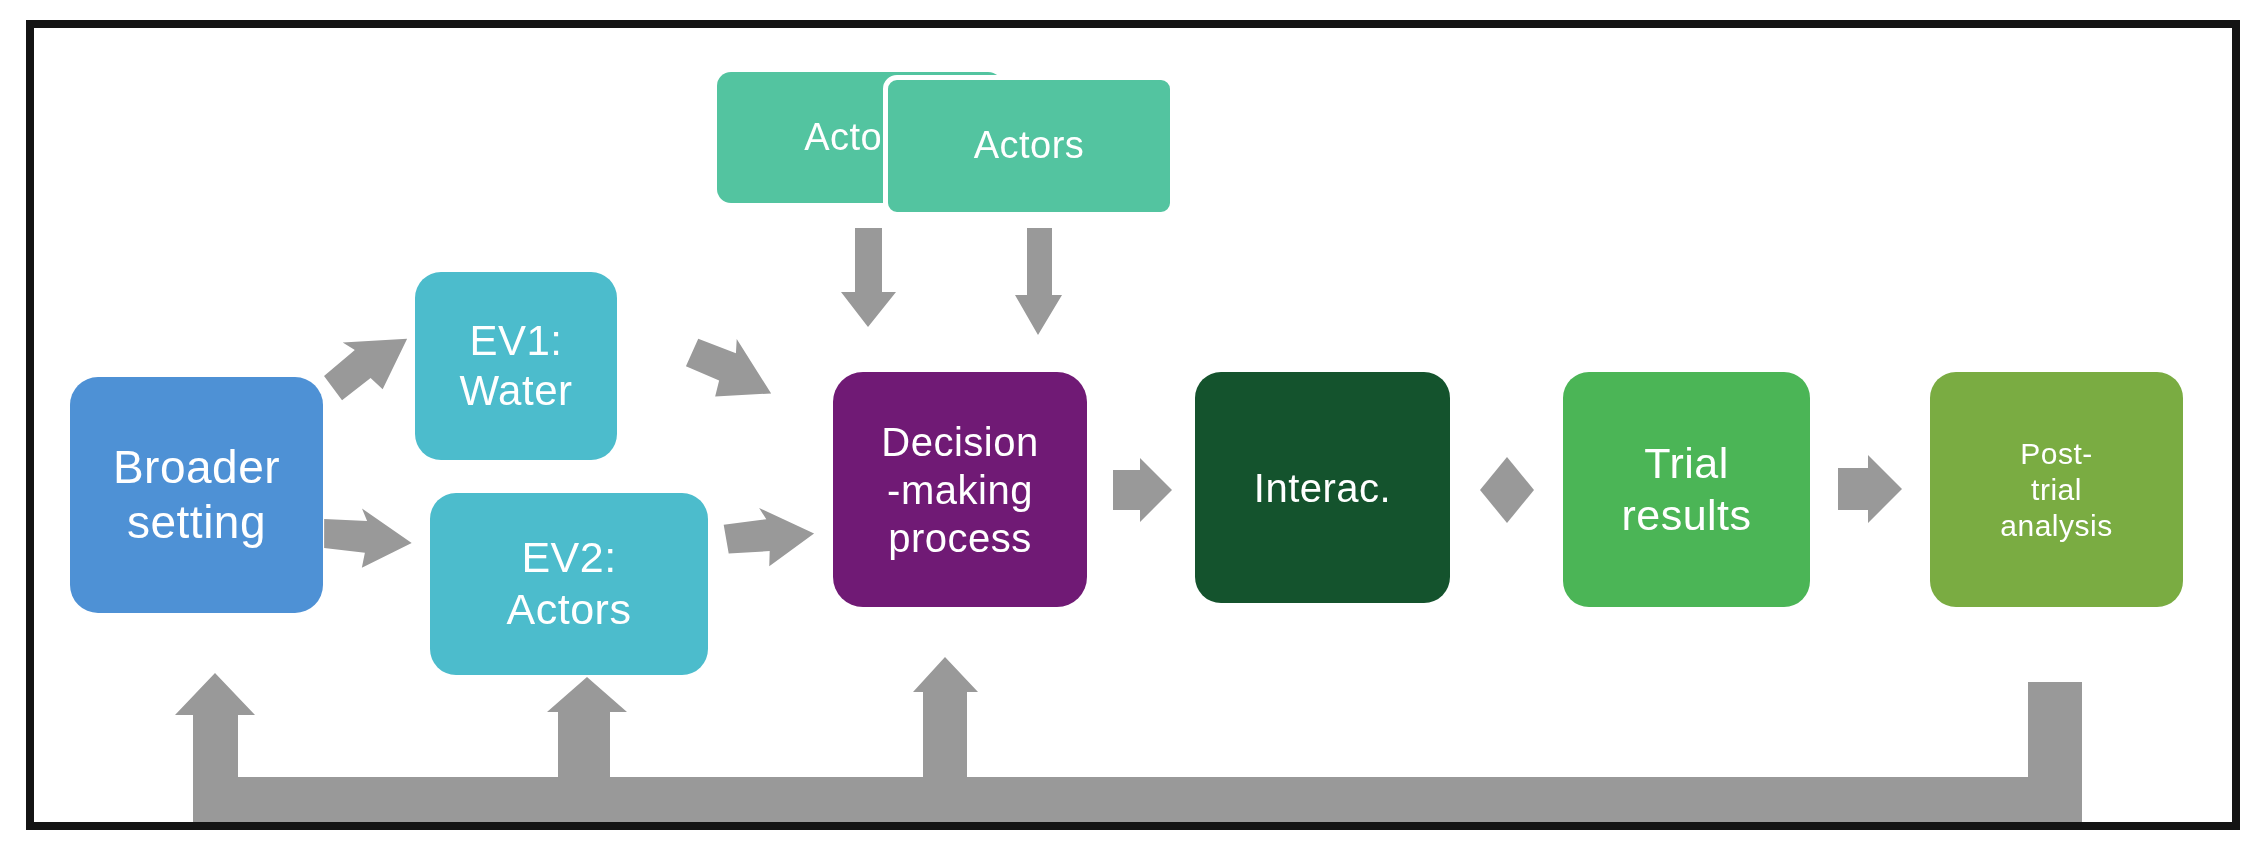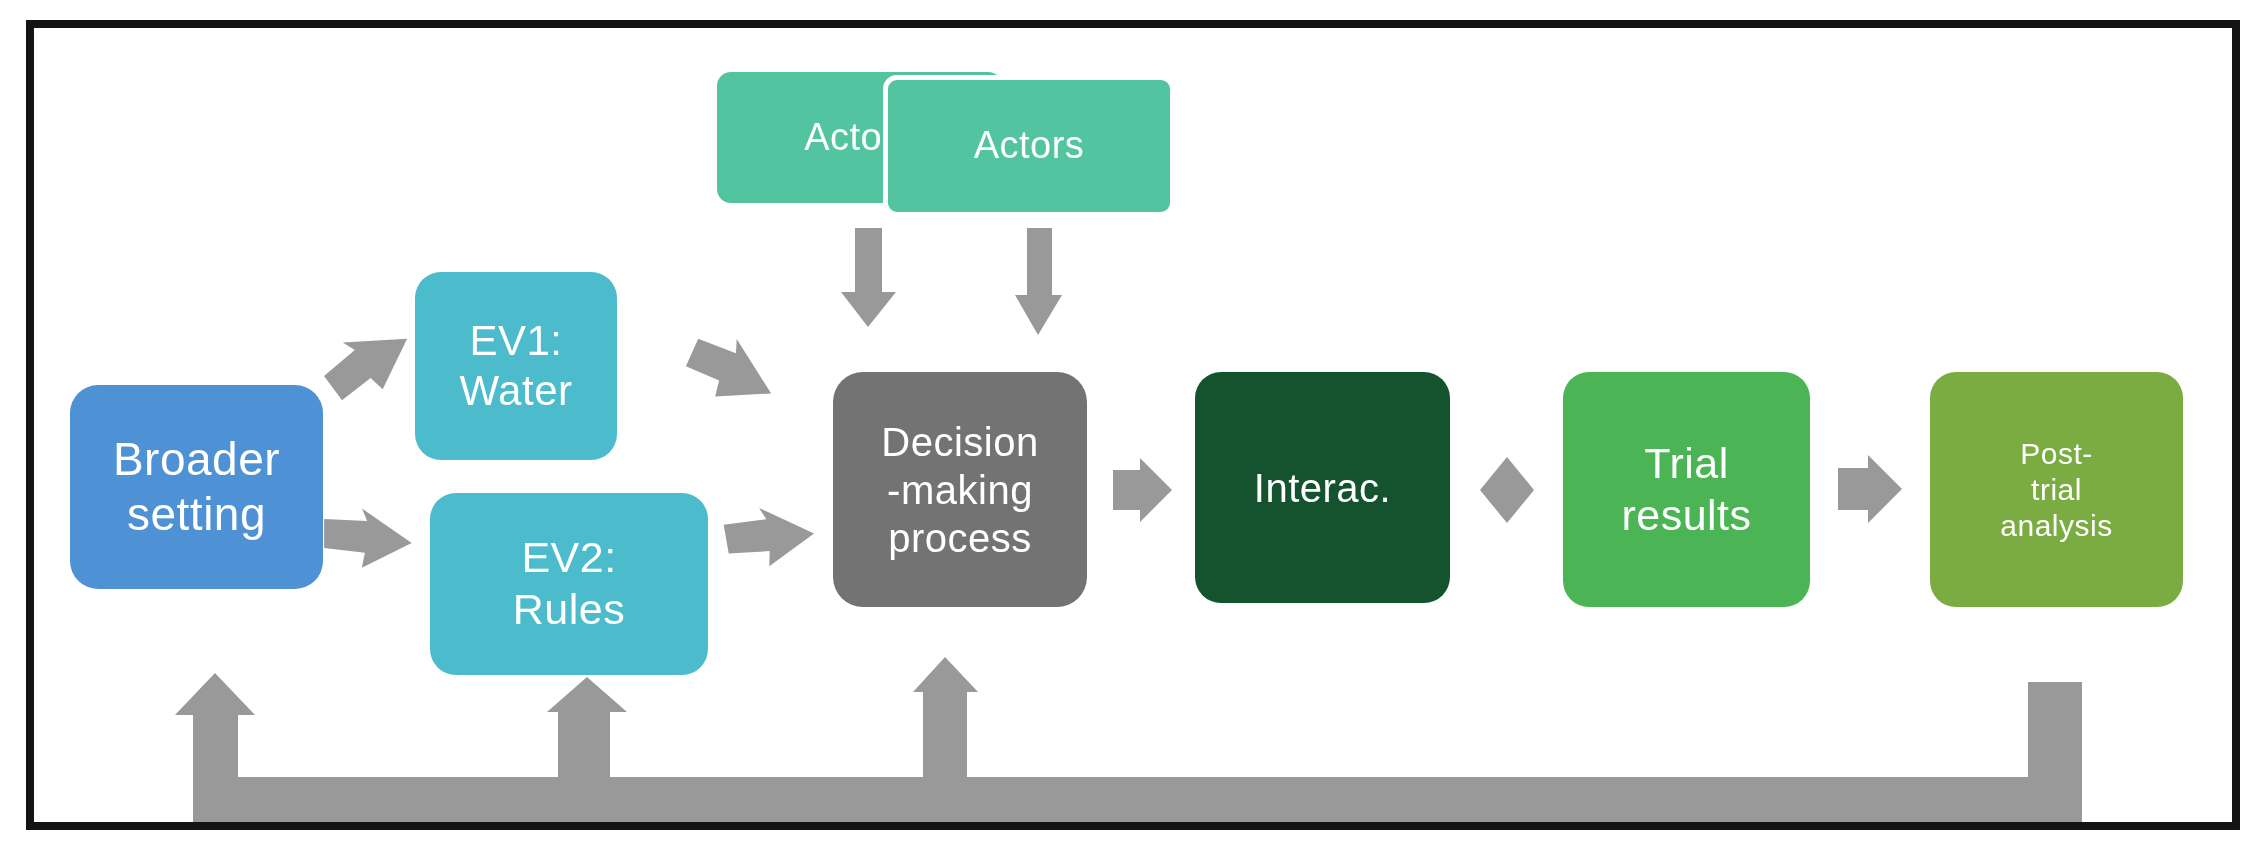--- a/index.html
+++ b/index.html
@@ -36,21 +36,21 @@
   }
   .box .label {
     white-space: pre-line;
     line-height: 1.2;
     letter-spacing: 0.5px;
   }
   
   .b-actors-back  { left: 717px; top: 72px;  width: 285px; height: 131px; border-radius: 14px; font-size: 38px; z-index: 1; }
   .b-actors-front { left: 883px; top: 75px;  width: 282px; height: 132px; border-radius: 14px; font-size: 38px;
                     border: 5px solid #ffffff; z-index: 2; }
-  .b-broader  { left: 70px;   top: 377px; width: 253px; height: 204px; border-radius: 28px; font-size: 46px; margin-top: 8px; }
+  .b-broader  { left: 70px;   top: 377px; width: 253px; height: 236px; border-radius: 28px; font-size: 46px; }
   .b-ev1      { left: 415px;  top: 272px; width: 202px; height: 188px; border-radius: 26px; font-size: 42px; }
   .b-ev2      { left: 430px;  top: 493px; width: 278px; height: 182px; border-radius: 26px; font-size: 43px; }
   .b-decision { left: 833px;  top: 372px; width: 254px; height: 235px; border-radius: 30px; font-size: 40px; }
   .b-interac  { left: 1195px; top: 372px; width: 255px; height: 231px; border-radius: 26px; font-size: 40px; }
   .b-trial    { left: 1563px; top: 372px; width: 247px; height: 235px; border-radius: 26px; font-size: 43px; }
   .b-post     { left: 1930px; top: 372px; width: 253px; height: 235px; border-radius: 26px; font-size: 30px; }
   polygon, path.fb { fill: #999999; }
 </style>
 </head>
 <body>
@@ -109,24 +109,24 @@
     <span class="label">Broader
 setting</span>
   </div>
 
   <div class="box b-ev1" style="background: rgb(76, 188, 204);">
     <span class="label">EV1: Water</span>
   </div>
 
   <div class="box b-ev2" style="background: rgb(76, 188, 204);">
     <span class="label">EV2:
-Rules</span>
+Actors</span>
   </div>
 
-  <div class="box b-decision" style="background: #737373;">
+  <div class="box b-decision" style="background: #701a75;">
     <span class="label">Decision
 -making
 process</span>
   </div>
 
   <div class="box b-interac" style="background: #14532d;">
     <span class="label">Interac.</span>
   </div>
 
   <div class="box b-trial" style="background: rgb(75, 181, 86);">

